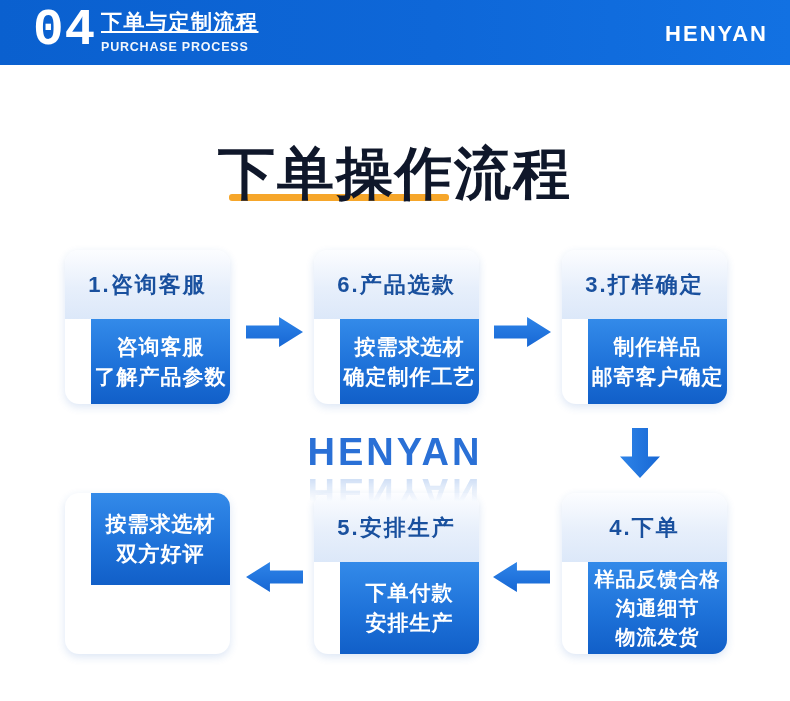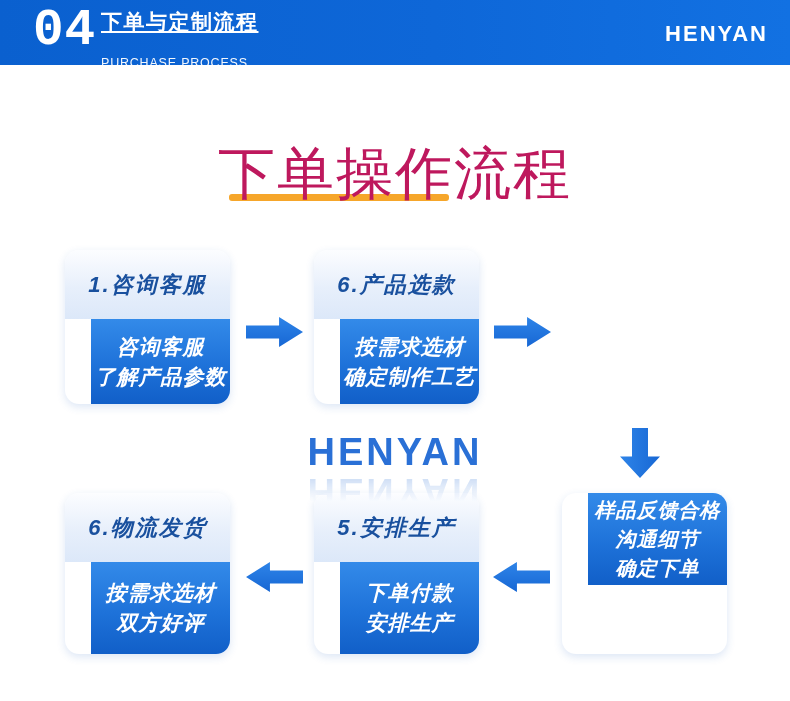--- a/index.html
+++ b/index.html
@@ -12,42 +12,41 @@
   .banner {
     position:absolute; left:0; top:0; width:100%; height:65px;
     background:linear-gradient(90deg,#0a60cf 0%,#0e67d8 55%,#1271e2 100%);
   }
   .hdr-num {
     position:absolute; left:33px; top:1px; font-size:51px; font-weight:800;
     color:#ffffff; letter-spacing:1px; line-height:60px;font-family:Liberation Mono, monospace;
   }
   .hdr-block { position:absolute; left:101px; top:8px; }
   .hdr-cn { font-size:21px; font-weight:800; color:#ffffff; letter-spacing:1.5px;text-decoration:underline; }
-  .hdr-en { font-size:12.5px; font-weight:400; color:rgba(255,255,255,0.95);
-            letter-spacing:0.8px; margin-top:20px; }
+  .hdr-en { font-size:12.5px; font-weight:700; color:rgba(255,255,255,0.95);
+            letter-spacing:0.8px; margin-top:4px; }
   .hdr-brand {
     position:absolute; right:22px; top:21px; font-size:22px; font-weight:800;
     color:#ffffff; letter-spacing:2px;
   }
 
   
   .main-title {
     position:absolute; left:0; top:136px; width:100%; margin:0; text-align:center;
-    font-size:57px; font-weight:400; color:#be185d; letter-spacing:2px; z-index:2;
+    font-size:57px; font-weight:700; color:#0f172a; letter-spacing:2px; z-index:2;
   }
   .title-underline {
     position:absolute; left:229px; top:194px; width:220px; height:7px;
     background:#f6a62a; border-radius:3px; z-index:1;
   }
 
   
   .step {
     position:absolute; width:165px; border-radius:14px; overflow:hidden;
     box-shadow:0 3px 9px rgba(40,100,190,0.16);
-    font-style:italic;
   }
   .r1 { top:250px; height:154px; }
   .r2 { top:493px; height:161px; }
   .c1 { left:65px; } .c2 { left:314px; } .c3 { left:562px; }
 
   .step-head {
     height:69px; display:flex; align-items:center; justify-content:center;
     background:linear-gradient(180deg,#fcfdff 0%,#e7effb 55%,#dce8f9 100%);
     color:#19509e; font-size:22px; font-weight:800; letter-spacing:2px;
   }
@@ -112,42 +111,49 @@
   </div>
 
   <div class="step r1 c2">
     <div class="step-head">6.产品选款</div>
     <div class="step-body">
       <div>按需求选材</div>
       <div>确定制作工艺</div>
     </div>
   </div>
 
+  <div class="step r1 c3">
+    <div class="step-head">3.打样确定</div>
+    <div class="step-body">
+      <div>制作样品</div>
+      <div>邮寄客户确定</div>
+    </div>
+  </div>
 
   <div class="step r2 c1">
-    <div class="step-head">6.物流发货</div>
     <div class="step-body">
       <div>按需求选材</div>
       <div>双方好评</div>
     </div>
   </div>
 
   <div class="step r2 c2">
     <div class="step-head">5.安排生产</div>
     <div class="step-body">
       <div>下单付款</div>
       <div>安排生产</div>
     </div>
   </div>
 
   <div class="step r2 c3 lines-3">
+    <div class="step-head">4.下单</div>
     <div class="step-body">
       <div>样品反馈合格</div>
       <div>沟通细节</div>
-      <div>确定下单</div>
+      <div>物流发货</div>
     </div>
   </div>
 
   <div class="arrow arrow-right a1"></div>
   <div class="arrow arrow-right a2"></div>
   <div class="arrow arrow-down  a3"></div>
   <div class="arrow arrow-left  a4"></div>
   <div class="arrow arrow-left  a5"></div>
 
   <div class="watermark">

